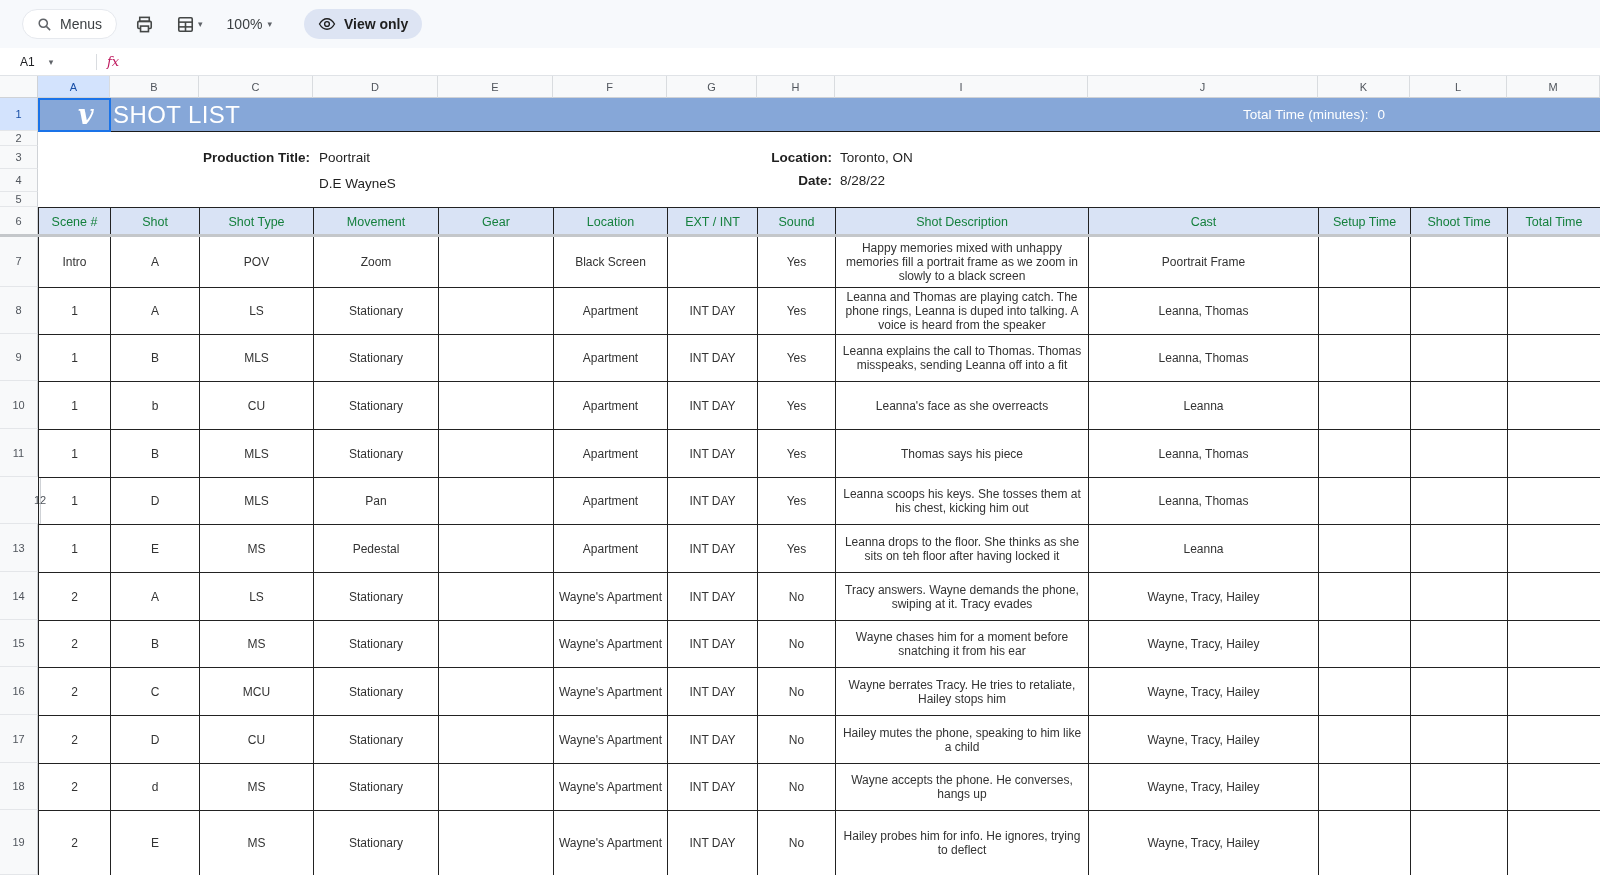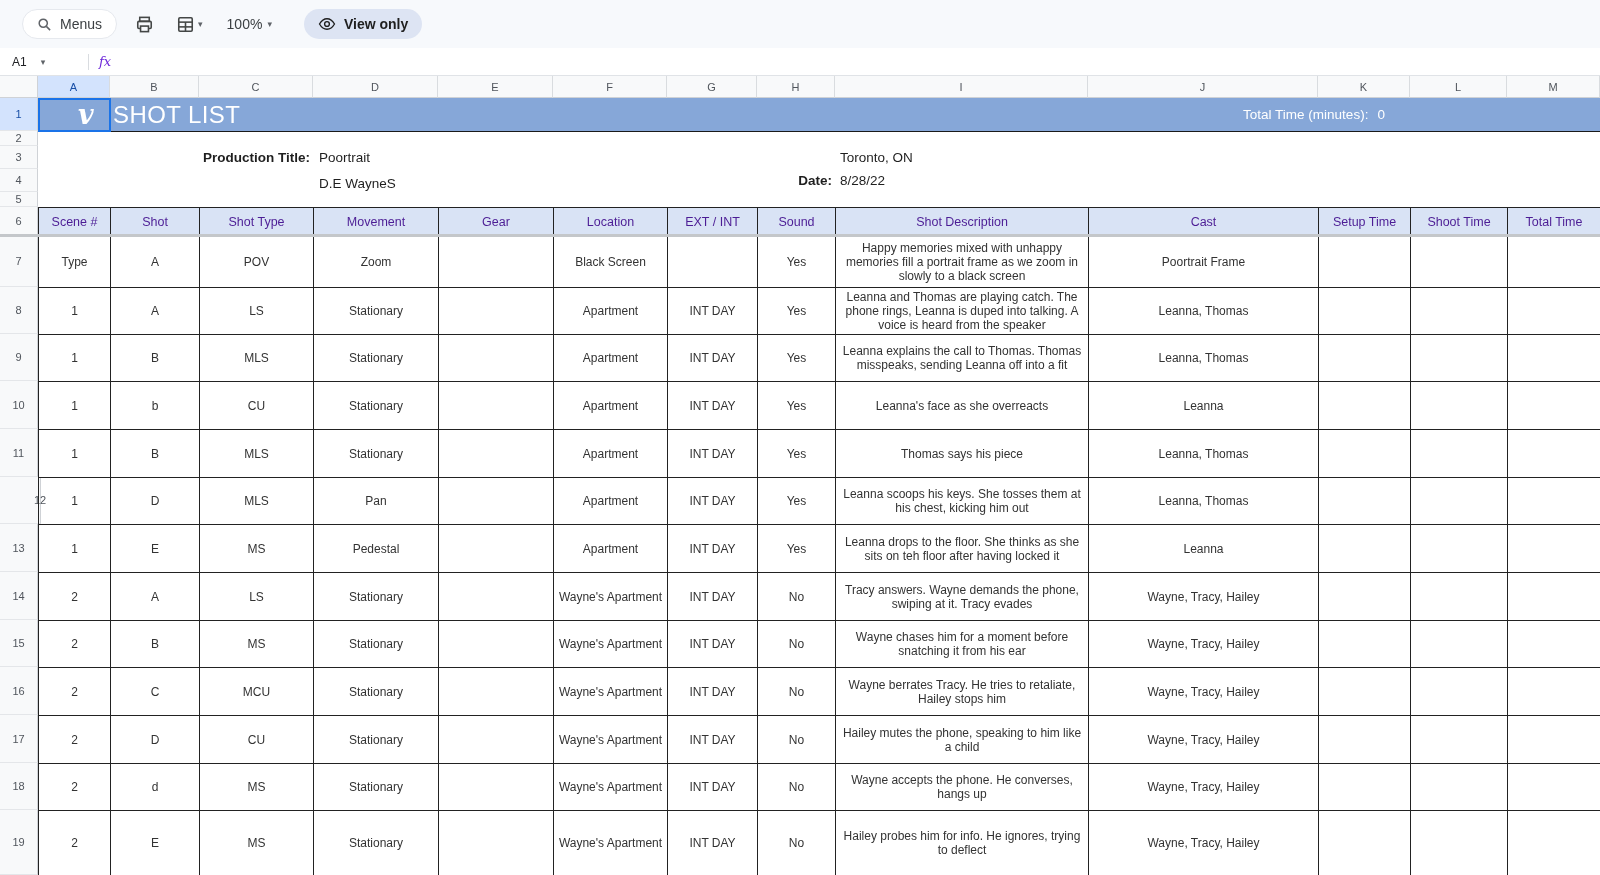--- a/index.html
+++ b/index.html
@@ -15,24 +15,24 @@
   .viewonly-pill{background:#dde4f3;margin-left:12px;}
   .viewonly-pill span{font-size:14px;color:#1f1f1f;font-weight:bold;}
   .tbtn{display:flex;align-items:center;gap:3px;padding:4px;border-radius:4px;cursor:default;}
   .caret{font-size:9px;color:#5f6368;line-height:1;}
   .zoomctl{font-size:14px;color:#3c4043;display:flex;align-items:center;gap:5px;padding:4px 6px;}
   .icon-svg{display:block;}
 
   
   .formula-bar{position:absolute;left:0;top:48px;width:1600px;height:28px;background:#fff;
                border-bottom:1px solid #e0e3e7;display:flex;align-items:center;box-sizing:border-box;}
-  .name-box{width:72px;padding-left:12px;font-size:12px;color:#202124;display:flex;align-items:center;gap:14px;}
+  .name-box{width:72px;padding-left:20px;font-size:12px;color:#202124;display:flex;align-items:center;gap:14px;}
   .nb-caret{font-size:9px;color:#5f6368;}
   .fb-divider{width:1px;height:16px;background:#d9dce0;margin:0 10px 0 4px;}
-  .fx{font-size:13px;font-style:italic;color:#6d28d9;font-family:"DejaVu Serif",serif;}
+  .fx{font-size:13px;font-style:italic;color:#be185d;font-family:"DejaVu Serif",serif;}
 
   
   .corner{position:absolute;left:0;top:76px;width:38px;height:22px;background:#f8f9fa;
           border-right:1px solid #cfd2d6;border-bottom:1px solid #cfd2d6;box-sizing:border-box;}
   .col-strip{position:absolute;left:38px;top:76px;height:22px;display:flex;}
   .col-cell{height:22px;box-sizing:border-box;border-right:1px solid #d9dcdf;border-bottom:1px solid #cfd2d6;
             background:#f8f9fa;font-size:11px;color:#50555c;display:flex;align-items:center;justify-content:center;}
   .col-cell.sel{background:#d3e3fd;color:#174ea6;}
   .row-strip{position:absolute;left:0;top:98px;width:38px;}
   .row-cell{width:38px;box-sizing:border-box;border-right:1px solid #cfd2d6;border-bottom:1px solid #e4e6e9;
@@ -54,21 +54,21 @@
   .info-line{position:absolute;font-size:13.5px;height:23px;line-height:23px;white-space:nowrap;}
   .info-label{font-weight:bold;text-align:right;}
   .lbl-left{left:38px;width:272px;}
   .val-left{left:319px;}
   .lbl-right{left:553px;width:279px;}
   .val-right{left:840px;}
 
   
   table.shotlist{position:absolute;left:38px;top:207px;border-collapse:collapse;table-layout:fixed;width:1562px;}
   table.shotlist th,table.shotlist td{border:1px solid #222;overflow:hidden;padding:1px 3px;box-sizing:border-box;}
-  table.shotlist th{background:#d9e3f5;font-weight:normal;font-size:12.5px;color:#4c1d95;height:28px;}
+  table.shotlist th{background:#d9e3f5;font-weight:normal;font-size:12.5px;color:#15803d;height:28px;}
   table.shotlist td{font-size:12px;line-height:14px;color:#333;text-align:center;vertical-align:middle;}
   .frozen-divider{position:absolute;left:0;top:234px;width:1600px;height:3px;background:#c4c7ca;z-index:6;}
 </style>
 </head>
 <body>
 
 <div class="app">
 
   <div class="toolbar">
     <div class="pill menus-pill">
@@ -160,20 +160,21 @@
     <div class="total-time">
       <span>Total Time (minutes):</span>
       <span>0</span>
     </div>
   </div>
   <div class="selection-box"></div>
 
   <div class="info-line info-label lbl-left" style="top:146px">Production Title:</div>
   <div class="info-line val-left" style="top:146px">Poortrait</div>
   <div class="info-line val-left" style="top:172px">D.E WayneS</div>
+  <div class="info-line info-label lbl-right" style="top:146px">Location:</div>
   <div class="info-line val-right" style="top:146px">Toronto, ON</div>
   <div class="info-line info-label lbl-right" style="top:169px">Date:</div>
   <div class="info-line val-right" style="top:169px">8/28/22</div>
 
   <table class="shotlist" id="shotTable">
       <colgroup>
         <col style="width: 72px;">
         <col style="width: 89px;">
         <col style="width: 114px;">
         <col style="width: 125px;">
@@ -199,21 +200,21 @@
           <th>Sound</th>
           <th>Shot Description</th>
           <th>Cast</th>
           <th>Setup Time</th>
           <th>Shoot Time</th>
           <th>Total Time</th>
         </tr>
       </thead>
       <tbody>
         <tr style="height: 52px;">
-          <td>Type</td>
+          <td>Intro</td>
           <td>A</td>
           <td>POV</td>
           <td>Zoom</td>
           <td></td>
           <td>Black Screen</td>
           <td></td>
           <td>Yes</td>
           <td>Happy memories mixed with unhappy memories fill a portrait frame as we zoom in slowly to a black screen</td>
           <td>Poortrait Frame</td>
           <td></td>

